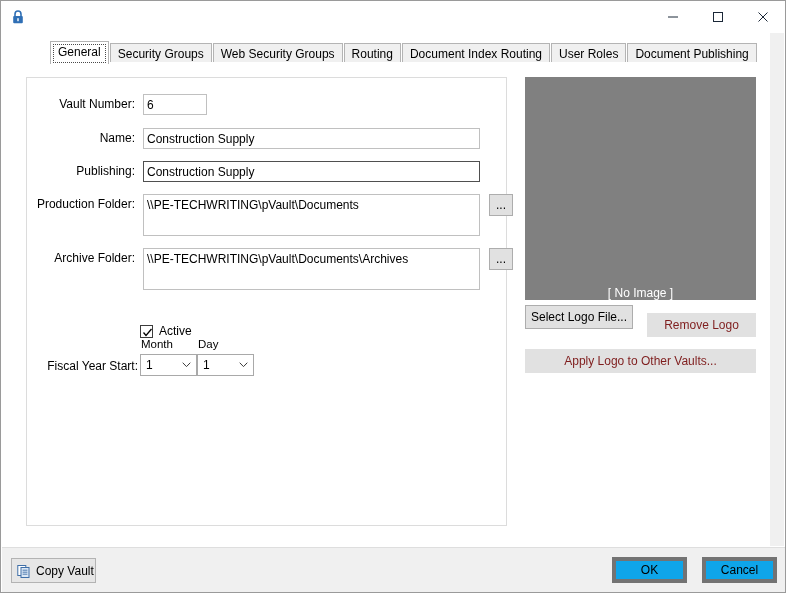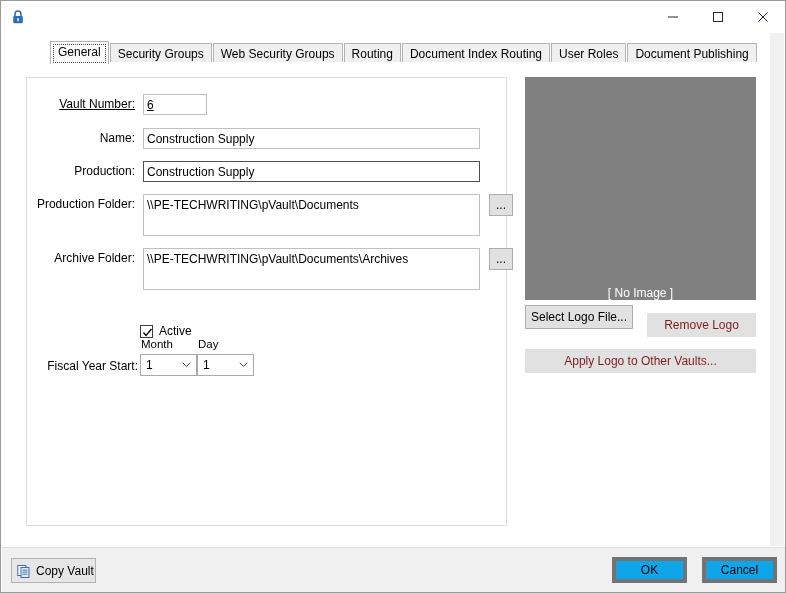--- a/index.html
+++ b/index.html
@@ -357,32 +357,32 @@
       <div class="tab">
         <span>Document Publishing</span>
       </div>
     </div>
   </div>
 
   <div class="page">
 
     <div class="left-panel"></div>
 
-    <div class="field-row" style="left:53px; top:31px;text-decoration:underline;">
+    <div class="field-row" style="left:53px; top:31px;">
       <div class="flabel" style="width:80px; line-height:20px;">Vault Number:</div>
       <div class="tbox" style="width:64px; height:21px; margin-left:8px;">6</div>
     </div>
 
     <div class="field-row" style="left:53px; top:65px;">
       <div class="flabel" style="width:80px; line-height:20px;">Name:</div>
       <div class="tbox" style="width:337px; height:21px; margin-left:8px;">Construction Supply</div>
     </div>
 
     <div class="field-row" style="left:53px; top:98px;">
-      <div class="flabel" style="width:80px; line-height:20px;">Production:</div>
+      <div class="flabel" style="width:80px; line-height:20px;">Publishing:</div>
       <div class="tbox focused" style="width:337px; height:21px; margin-left:8px;">Construction Supply</div>
     </div>
 
     <div class="field-row" style="left:8px; top:131px;">
       <div class="flabel" style="width:125px; line-height:20px;">Production Folder:</div>
       <div class="tbox" style="width:337px; height:42px; margin-left:8px;">\\PE-TECHWRITING\pVault\Documents</div>
       <div class="dots-btn" style="margin-left:9px;">...</div>
     </div>
 
     <div class="field-row" style="left:8px; top:185px;">

